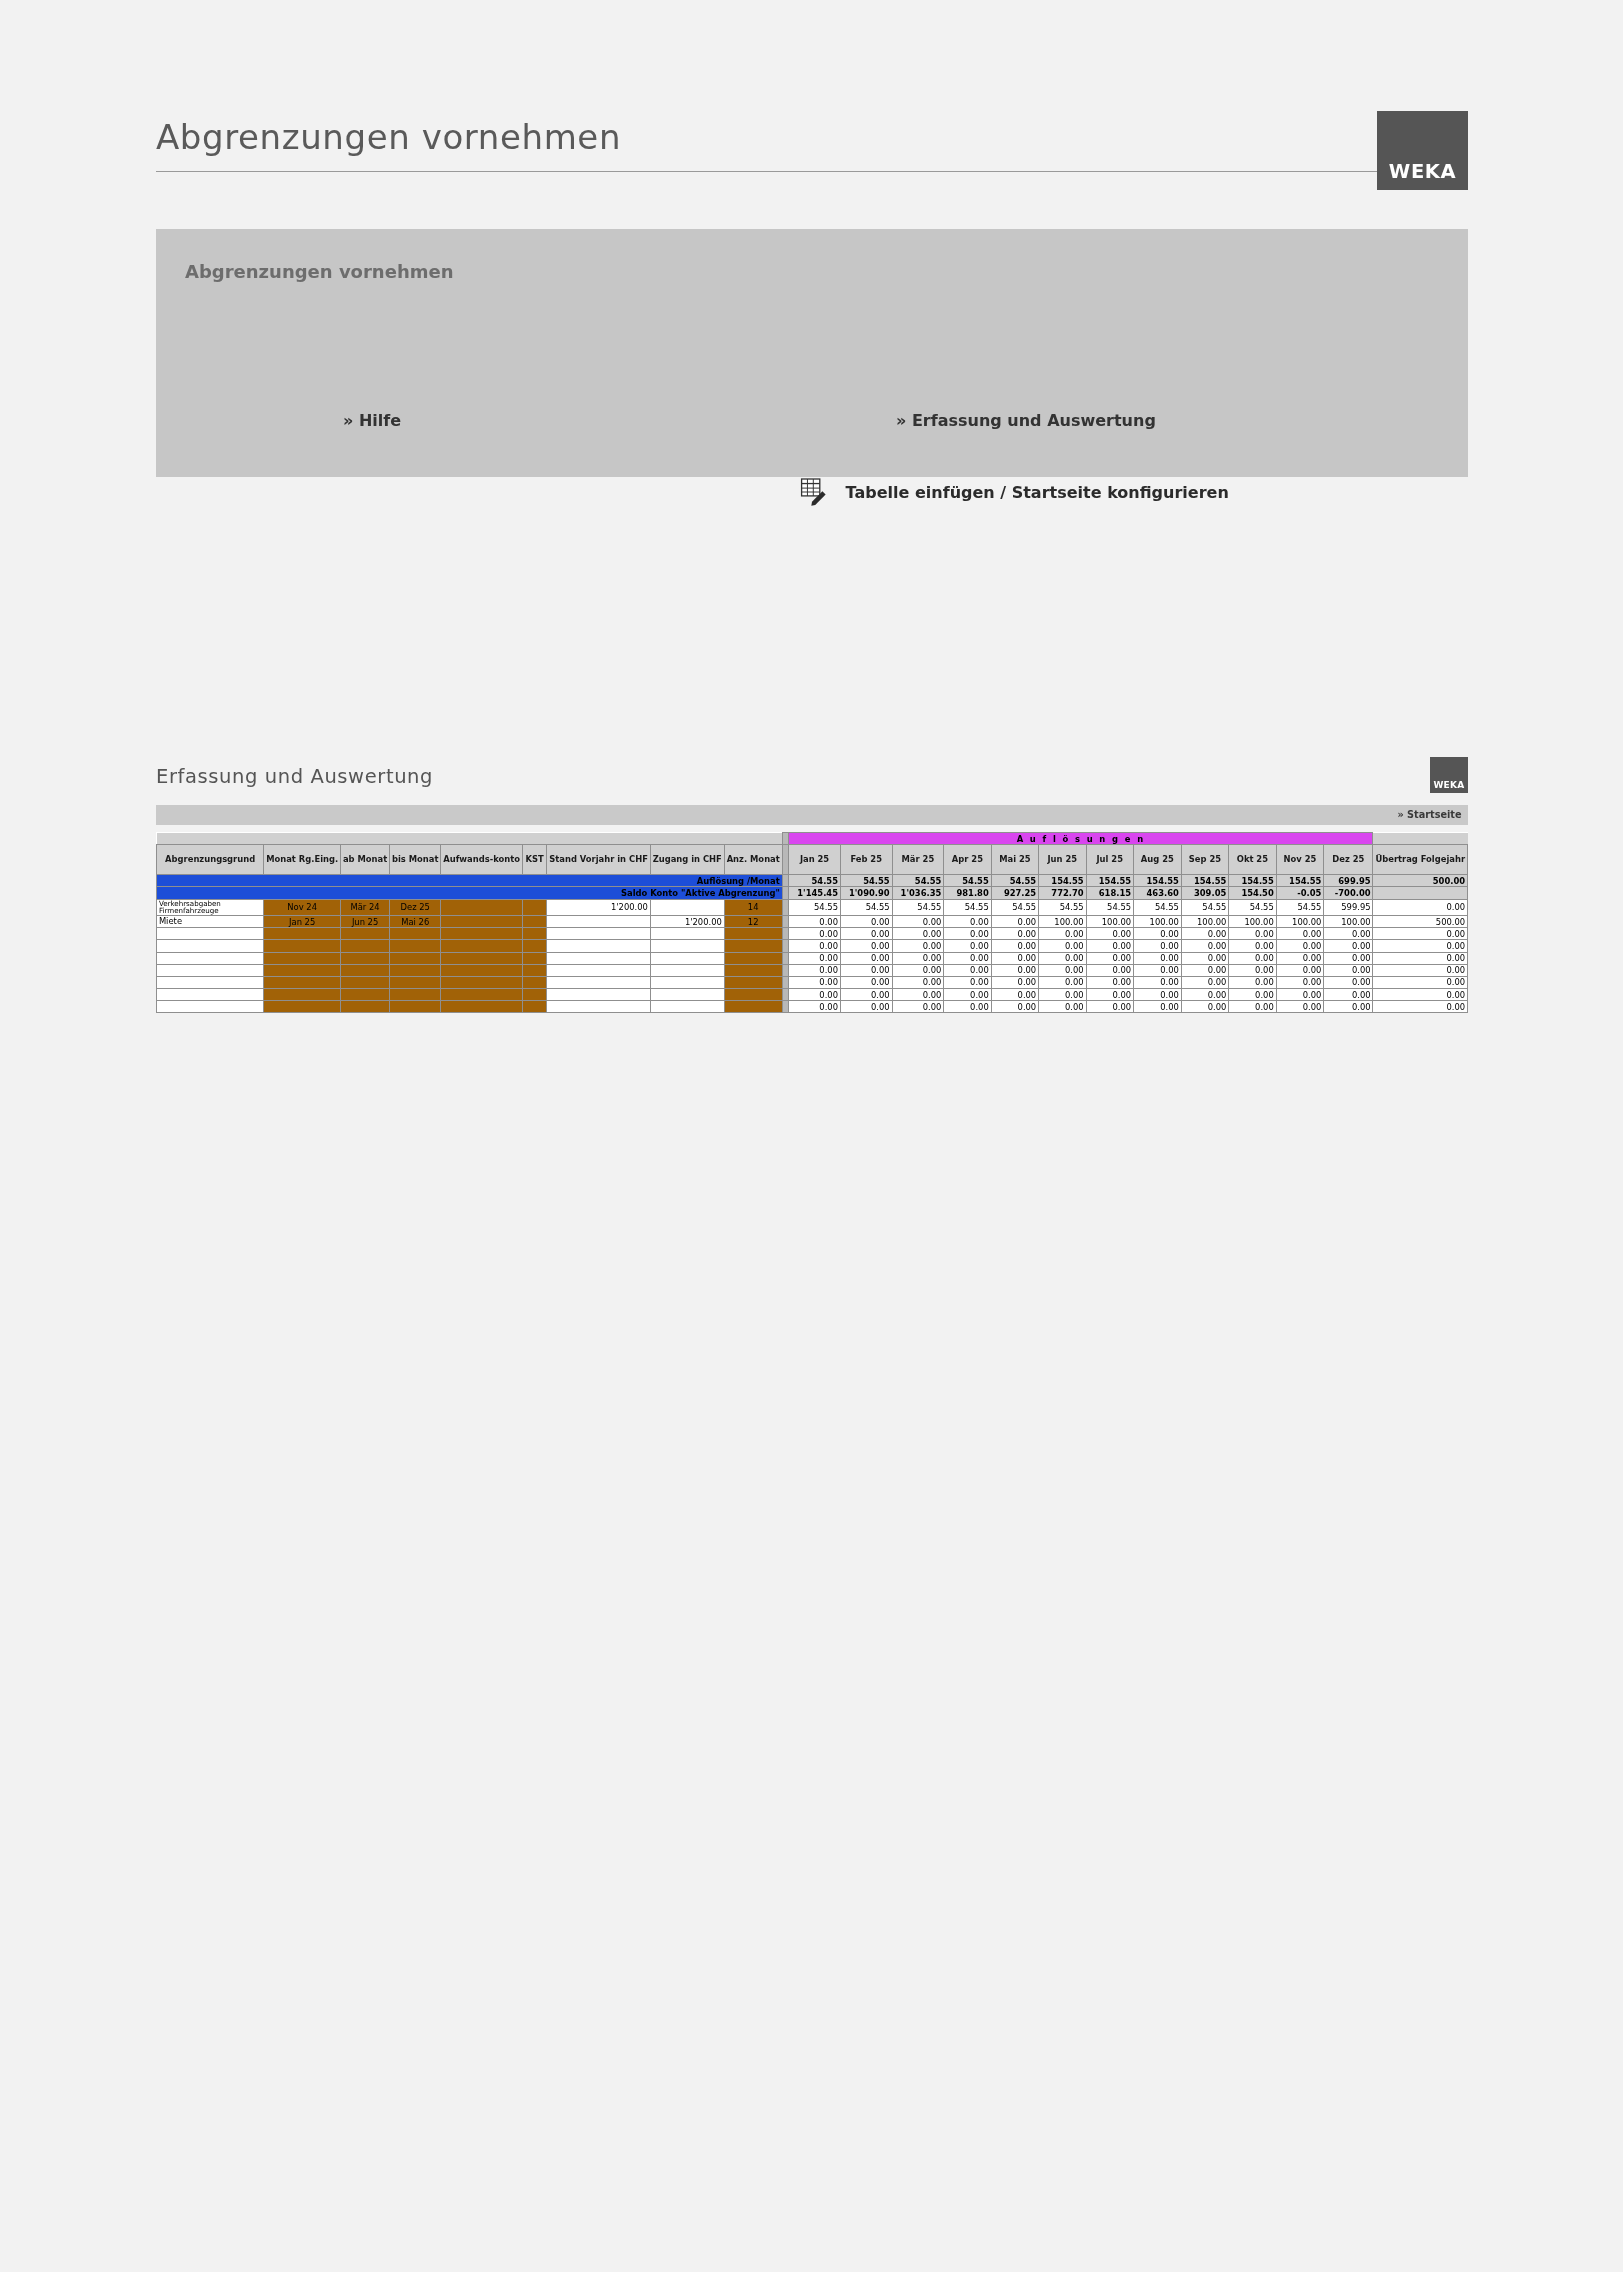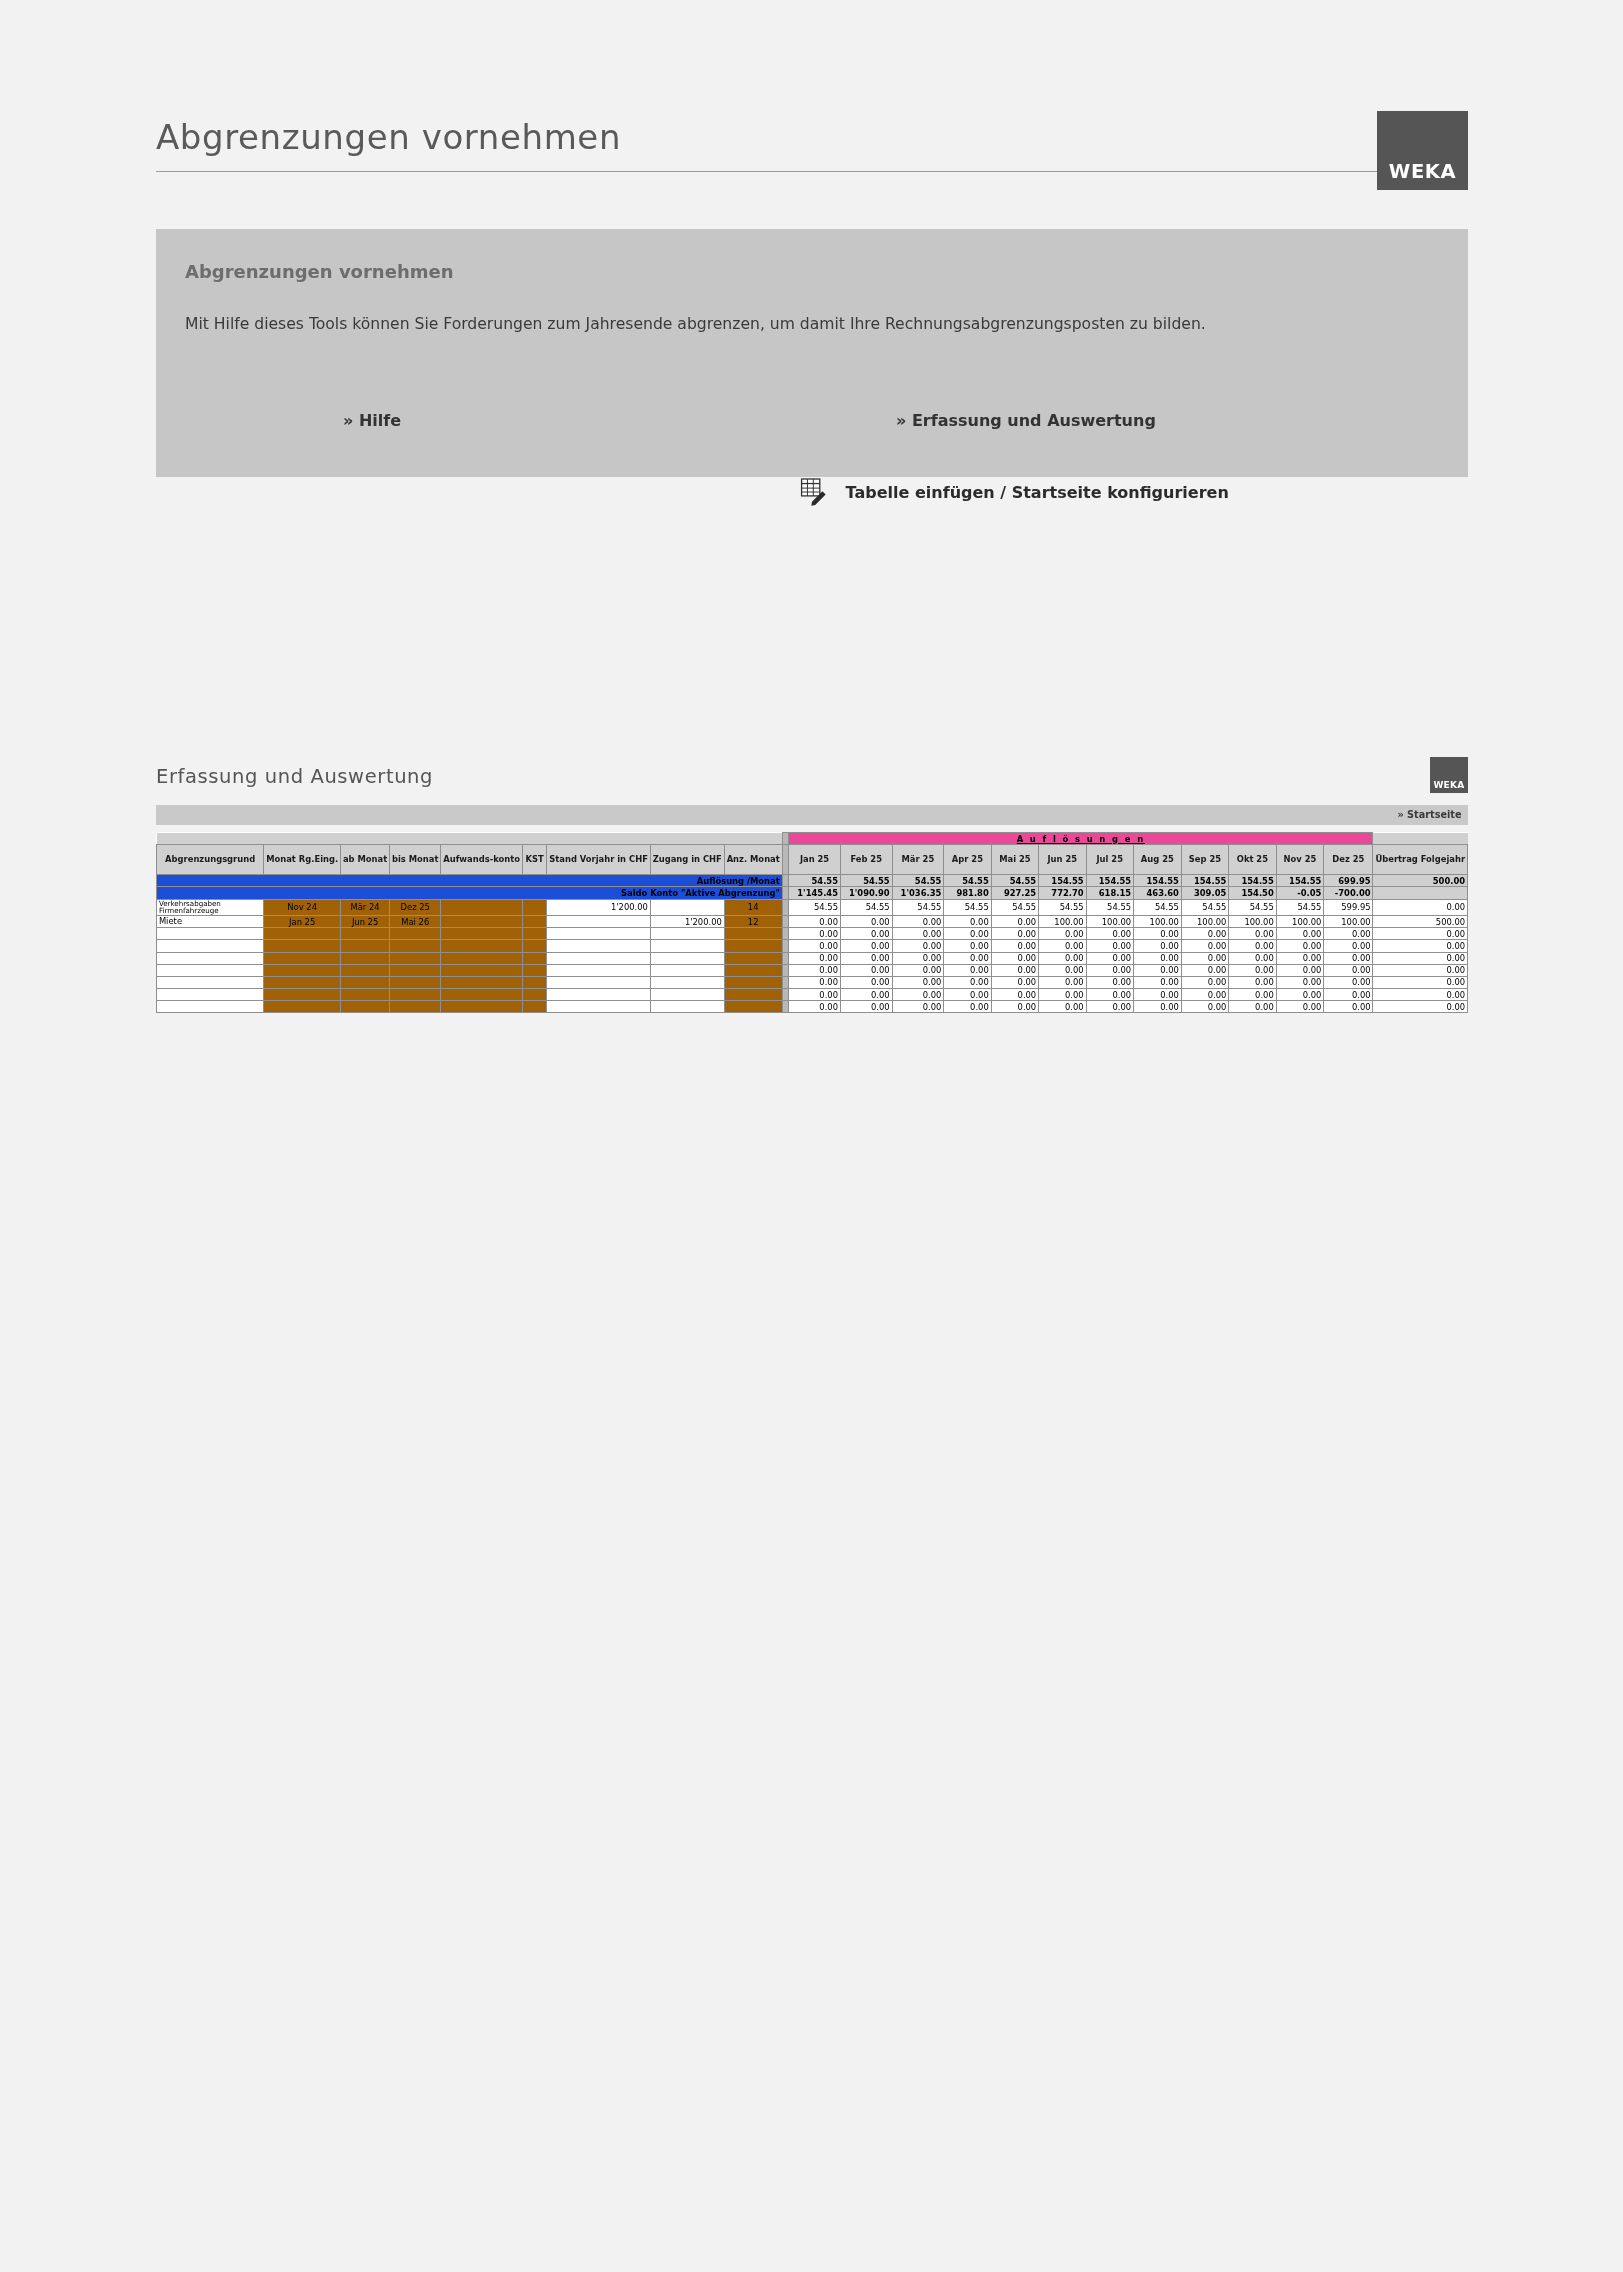--- a/index.html
+++ b/index.html
@@ -210,26 +210,25 @@
   }
   .hdr {
     background: #d0d0d0;
     font-weight: bold;
     text-align: center;
     vertical-align: middle;
     color: #1a1a1a;
     line-height: 1.12;
   }
   .group-hdr {
-    background: #ec4899;
+    background: #d946ef;
     font-weight: bold;
     text-align: center;
     letter-spacing: 1.9px;
     font-size: 8.4px;
-    text-decoration: underline;
   }
   .blank-cell {
     background: #d0d0d0;
     border: none !important;
   }
   .sum-label {
     background: #1d4ed8;
     text-align: right;
     font-weight: bold;
     font-size: 8.4px;
@@ -273,21 +272,20 @@
   <div class="doc-header">
     <div class="doc-title">Abgrenzungen vornehmen</div>
     <div class="title-rule"></div>
     <div class="weka-logo-big">
       <span class="wk">WEKA</span>
     </div>
   </div>
 
   <div class="intro-box">
     <div class="intro-title">Abgrenzungen vornehmen</div>
-    <div class="intro-text">Mit Hilfe dieses Tools können Sie Forderungen zum Jahresende abgrenzen, um damit Ihre Rechnungsabgrenzungsposten zu bilden.</div>
     <div class="link-hilfe">» Hilfe</div>
     <div class="link-erfassung">» Erfassung und Auswertung</div>
   </div>
 
   <div class="insert-row">
     <span class="insert-icon">
       <svg width="28.6" height="30" viewBox="0 0 44 46" xmlns="http://www.w3.org/2000/svg">
         <rect x="4" y="3" width="28" height="26" fill="#ffffff" stroke="#333333" stroke-width="2"></rect>
         <line x1="4" y1="10" x2="32" y2="10" stroke="#333333" stroke-width="2"></line>
         <line x1="4" y1="17" x2="32" y2="17" stroke="#333333" stroke-width="1.5"></line>

